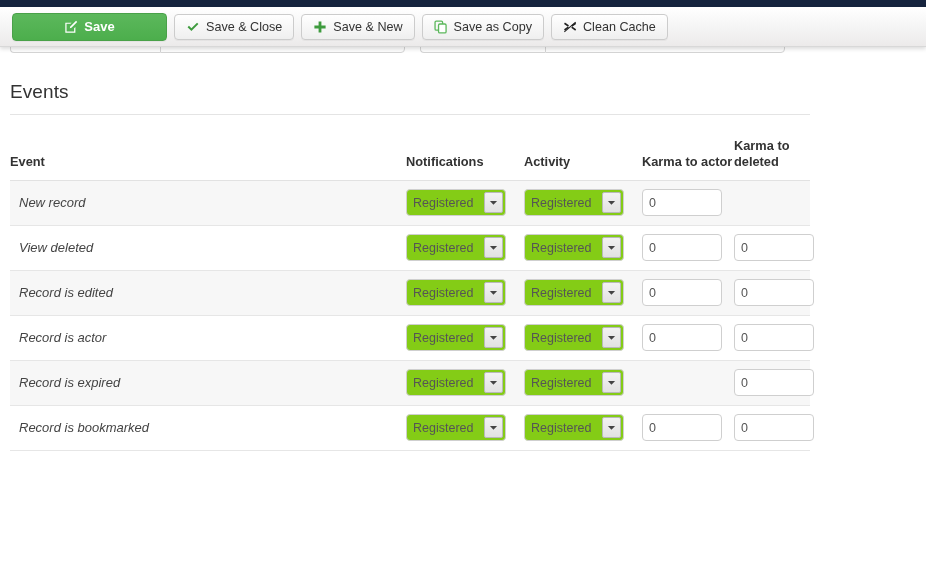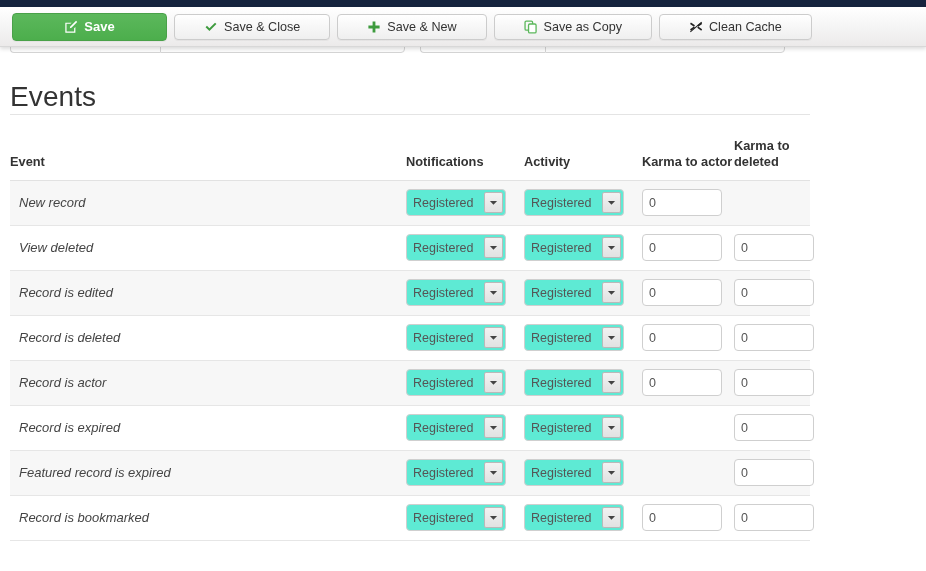--- a/index.html
+++ b/index.html
@@ -27,21 +27,21 @@
     border-bottom: 1px solid #d8d8d8;
     box-shadow: 0 2px 4px rgba(0,0,0,.14);
     display: flex; align-items: center;
     padding-left: 12px;
     gap: 7px;
     z-index: 40;
   }
   .tb-btn {
     height: 26px;
     display: inline-flex; align-items: center; gap: 6px;
-    padding: 0 29px;
+    padding: 0 11px;
     font-size: 12.6px;
     color: #333333;
     background: linear-gradient(to bottom,#ffffff 0%,#f6f6f6 55%,#efefef 100%);
     border: 1px solid #cccccc;
     border-radius: 4px;
     white-space: nowrap;
     cursor: pointer;
     box-shadow: 0 1px 0 rgba(0,0,0,.04);
   }
   .tb-btn.primary {
@@ -66,21 +66,21 @@
     border: 1px solid #d4d4d4;
     border-radius: 4px;
     background: #fdfdfd;
   }
 
   
   #content { position: absolute; top: 47px; left: 0; width: 926px; }
   h2#events-title {
     margin: 0;
     position: absolute; left: 10px; top: 34px;
-    font-size: 28px; font-weight: 400; color: #333333;
+    font-size: 19px; font-weight: 400; color: #333333;
     letter-spacing: .1px;
   }
   #title-rule {
     position: absolute; left: 10px; top: 67px;
     width: 800px; height: 1px; background: #e4e4e4;
   }
 
   
   table#events-table {
     position: absolute; left: 10px; top: 76px;
@@ -113,21 +113,21 @@
   .col-notif  { width: 118px; }
   .col-act    { width: 118px; }
   .col-ka     { width: 92px; }
   .col-kt     { width: 76px; }
   td.c-event { padding-left: 9px !important; font-style: italic; }
 
   
   .sel {
     display: inline-flex; align-items: stretch;
     width: 100px; height: 27px;
-    background: #5eead4;
+    background: #84cc16;
     border: 1px solid #cfcfcf;
     border-radius: 4px;
     overflow: hidden;
     cursor: pointer;
     font-size: 12.5px;
     gap: 6px;
   }
   .sel .sel-text {
     flex: 1 1 auto;
     display: flex; align-items: center;
@@ -299,41 +299,20 @@
               <span class="sel-btn">
                 <svg viewBox="0 0 10 10" width="9" height="9">
                   <path fill="#444444" d="M1 3.3h8L5 7.6z"></path>
                 </svg>
               </span>
             </div></td>
           <td><input type="text" class="karma-input" value="0" style=""></td>
           <td><input type="text" class="karma-input" value="0" style=""></td>
         </tr>
         <tr>
-          <td class="c-event">Record is deleted</td>
-          <td><div class="sel">
-              <span class="sel-text">Registered</span>
-              <span class="sel-btn">
-                <svg viewBox="0 0 10 10" width="9" height="9">
-                  <path fill="#444444" d="M1 3.3h8L5 7.6z"></path>
-                </svg>
-              </span>
-            </div></td>
-          <td><div class="sel">
-              <span class="sel-text">Registered</span>
-              <span class="sel-btn">
-                <svg viewBox="0 0 10 10" width="9" height="9">
-                  <path fill="#444444" d="M1 3.3h8L5 7.6z"></path>
-                </svg>
-              </span>
-            </div></td>
-          <td><input type="text" class="karma-input" value="0" style=""></td>
-          <td><input type="text" class="karma-input" value="0" style=""></td>
-        </tr>
-        <tr>
           <td class="c-event">Record is actor</td>
           <td><div class="sel">
               <span class="sel-text">Registered</span>
               <span class="sel-btn">
                 <svg viewBox="0 0 10 10" width="9" height="9">
                   <path fill="#444444" d="M1 3.3h8L5 7.6z"></path>
                 </svg>
               </span>
             </div></td>
           <td><div class="sel">
@@ -342,41 +321,20 @@
                 <svg viewBox="0 0 10 10" width="9" height="9">
                   <path fill="#444444" d="M1 3.3h8L5 7.6z"></path>
                 </svg>
               </span>
             </div></td>
           <td><input type="text" class="karma-input" value="0" style=""></td>
           <td><input type="text" class="karma-input" value="0" style=""></td>
         </tr>
         <tr>
           <td class="c-event">Record is expired</td>
-          <td><div class="sel">
-              <span class="sel-text">Registered</span>
-              <span class="sel-btn">
-                <svg viewBox="0 0 10 10" width="9" height="9">
-                  <path fill="#444444" d="M1 3.3h8L5 7.6z"></path>
-                </svg>
-              </span>
-            </div></td>
-          <td><div class="sel">
-              <span class="sel-text">Registered</span>
-              <span class="sel-btn">
-                <svg viewBox="0 0 10 10" width="9" height="9">
-                  <path fill="#444444" d="M1 3.3h8L5 7.6z"></path>
-                </svg>
-              </span>
-            </div></td>
-          <td></td>
-          <td><input type="text" class="karma-input" value="0" style=""></td>
-        </tr>
-        <tr>
-          <td class="c-event">Featured record is expired</td>
           <td><div class="sel">
               <span class="sel-text">Registered</span>
               <span class="sel-btn">
                 <svg viewBox="0 0 10 10" width="9" height="9">
                   <path fill="#444444" d="M1 3.3h8L5 7.6z"></path>
                 </svg>
               </span>
             </div></td>
           <td><div class="sel">
               <span class="sel-text">Registered</span>

